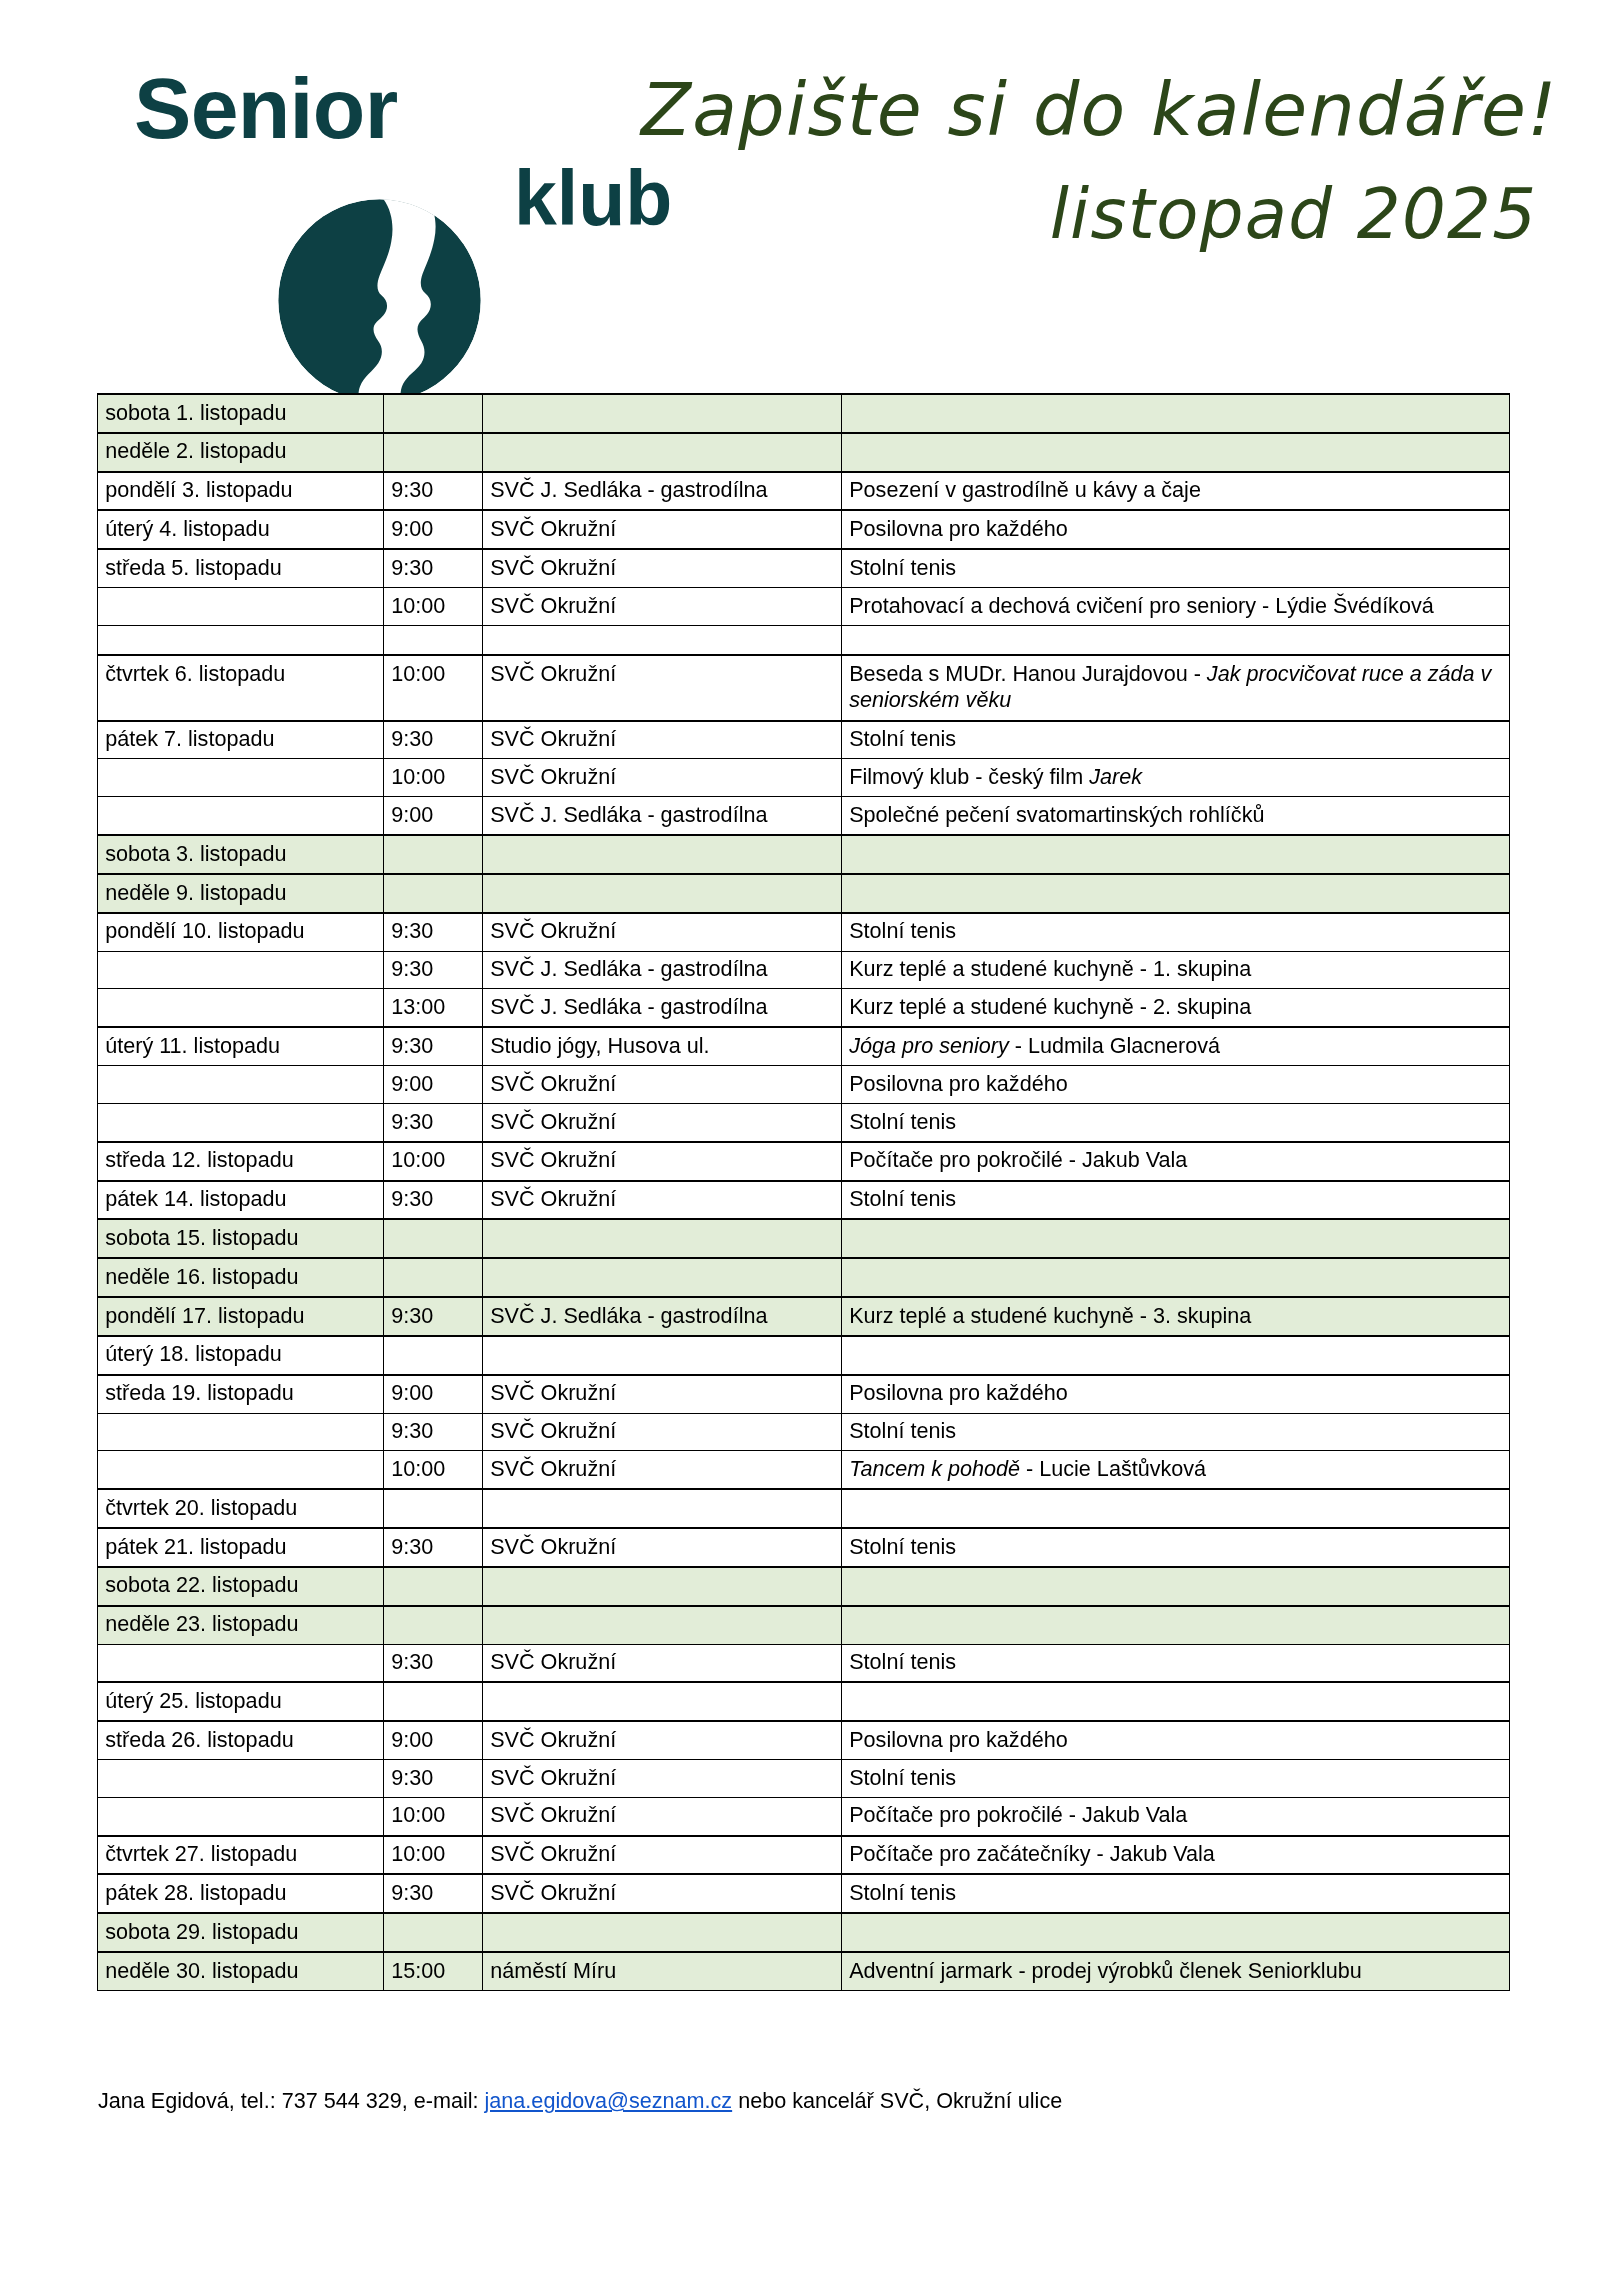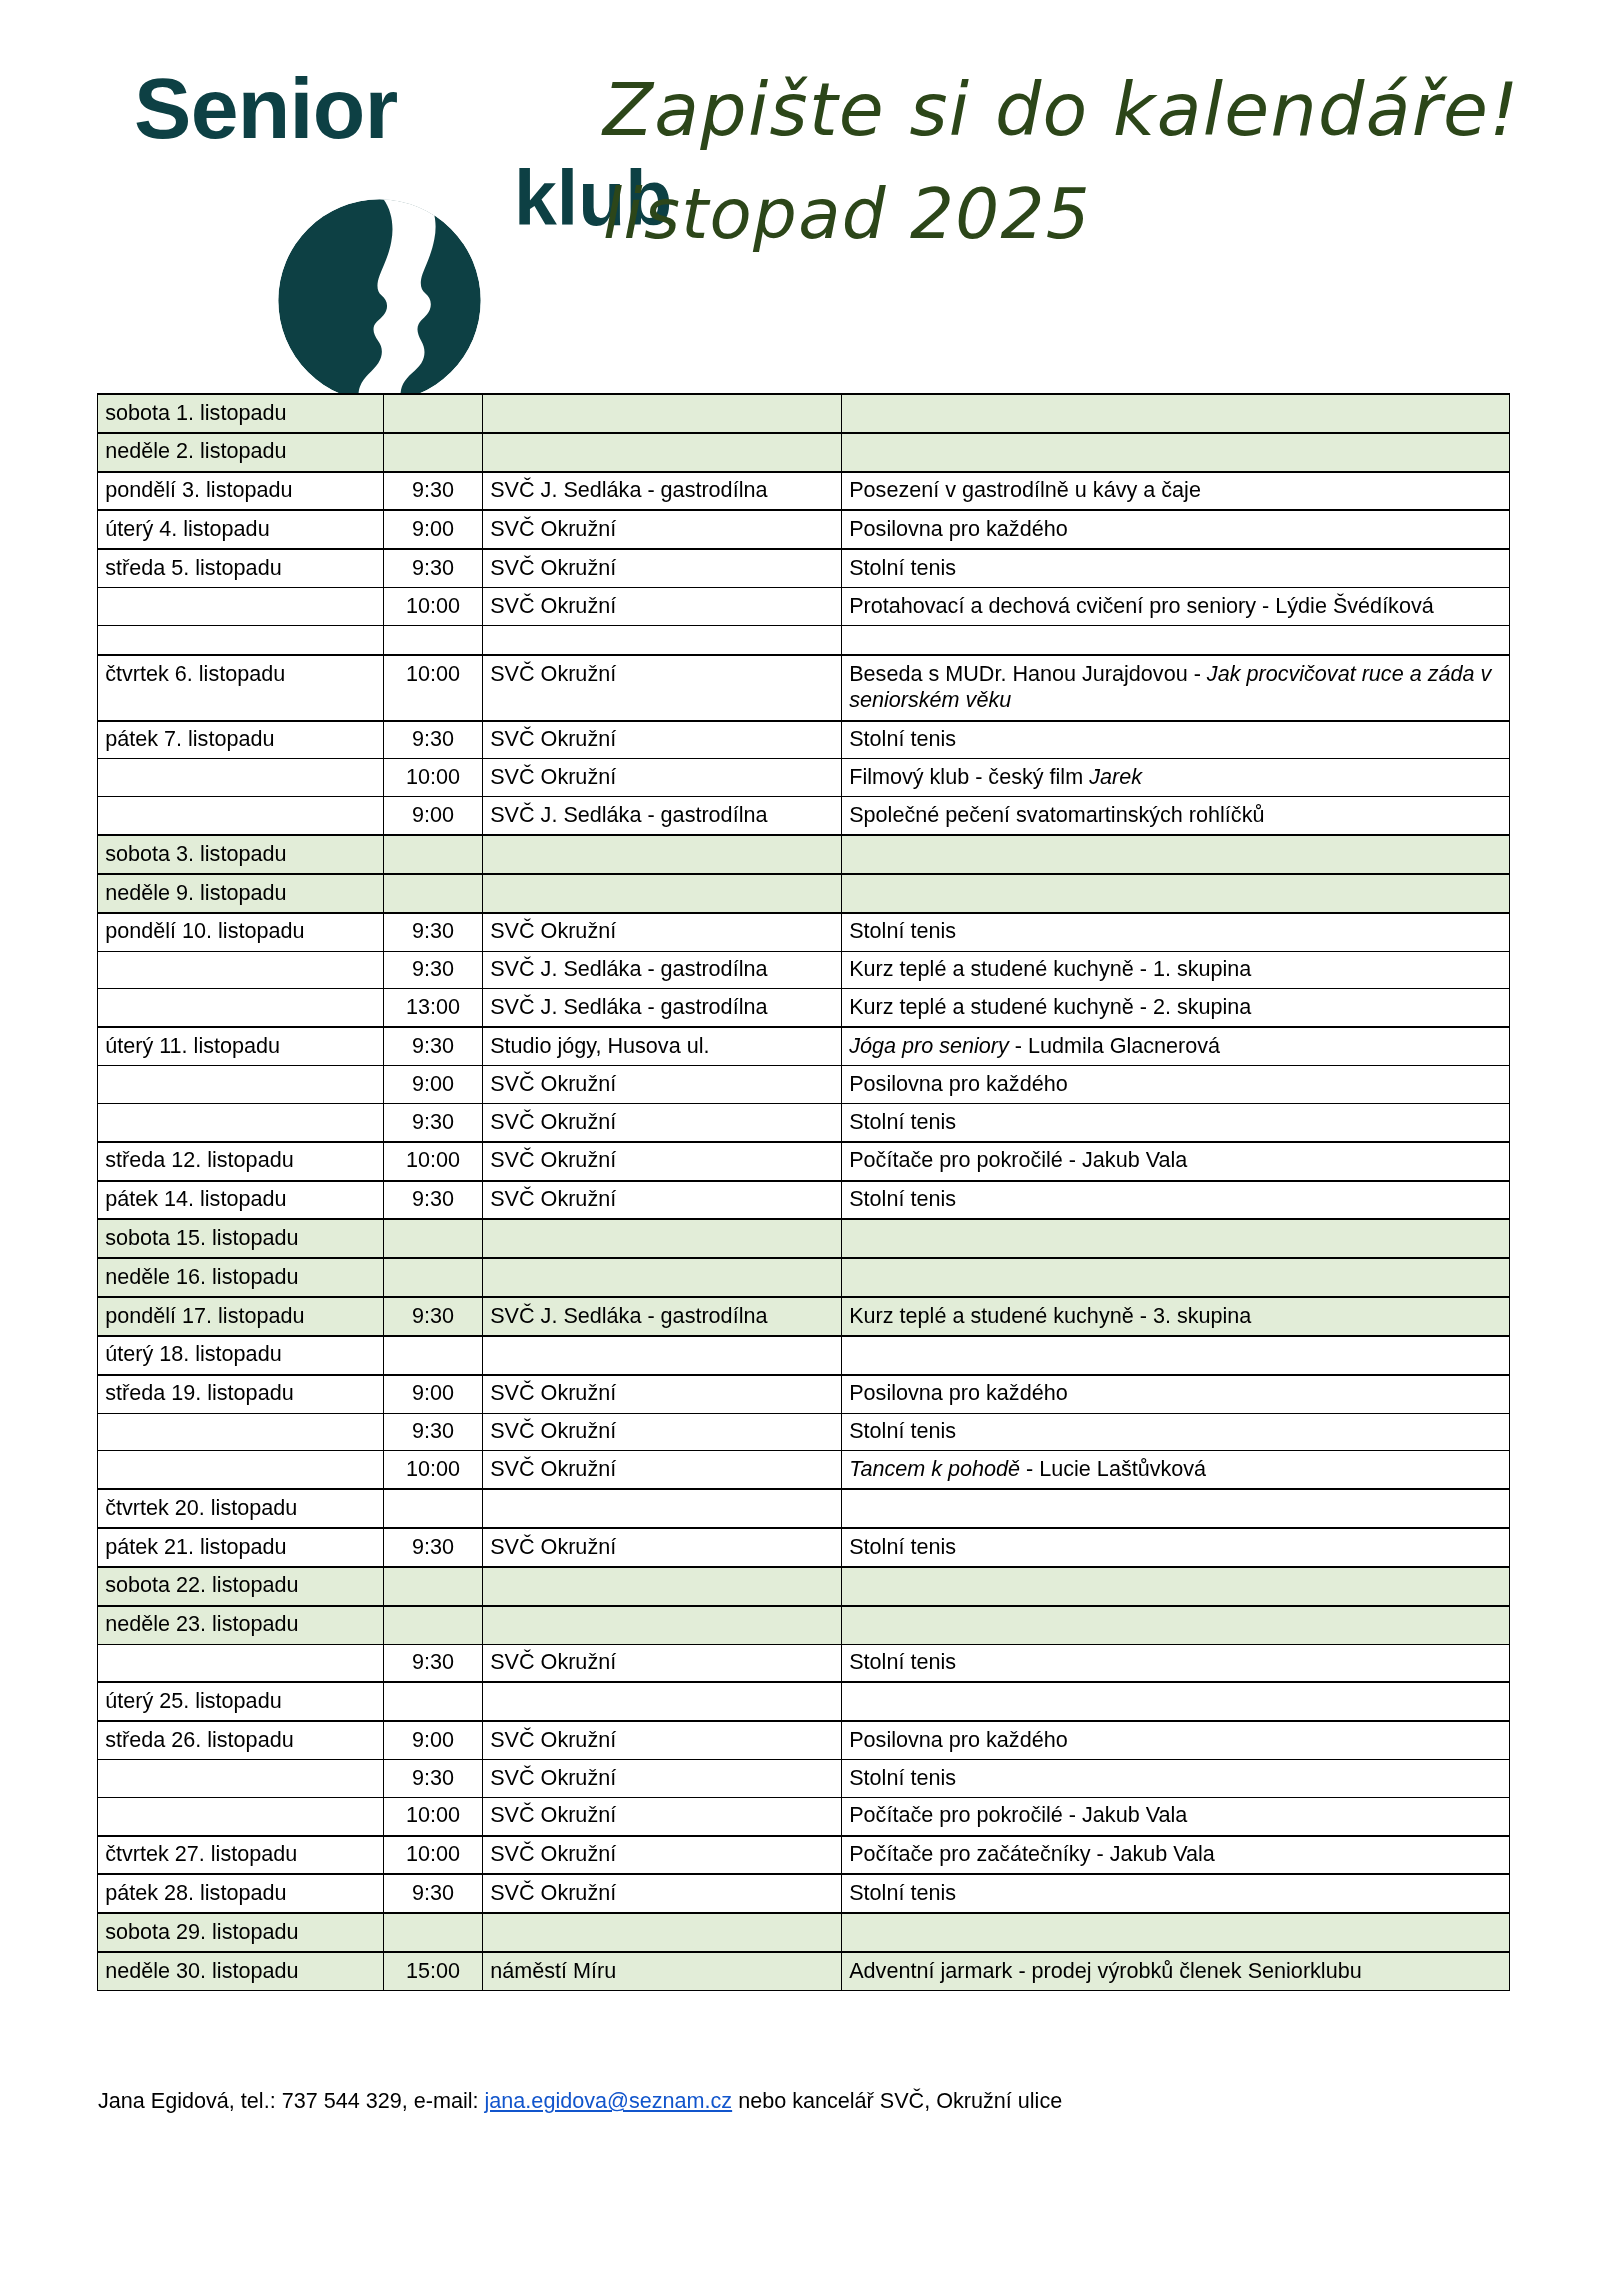--- a/index.html
+++ b/index.html
@@ -51,23 +51,23 @@
   }
   .logo-mark{
     position:absolute;
     left:154px; top:160px;
     width:209px; height:209px;
   }
   .logo-mark svg{display:block;width:209px;height:209px;}
 
   .title-block{
     position:absolute;
-    left:603px; top:72px;
+    left:641px; top:72px;
     width:903px;
-    text-align:left;
+    text-align:right;
     color:#2c4619;
     font-family:"DejaVu Sans", sans-serif;
   }
   .title-line1{
     font-size:73px;
     line-height:1.05;
     font-weight:400;
     font-style:italic;
     letter-spacing:1.3px;
     padding-right:26px;
@@ -105,21 +105,21 @@
   table.cal td{
     border:1.3px solid #000000;
     padding:4.6px 7.2px 5.9px 7.2px;
     vertical-align:top;
     height:30px;
     box-sizing:border-box;
     word-wrap:break-word;
     overflow-wrap:break-word;
   }
   td.date-cell{ white-space:nowrap; }
-  td.time-cell{ text-align:center; padding-right:9.2px; white-space:nowrap;}
+  td.time-cell{ text-align:left; padding-right:9.2px; white-space:nowrap;}
   td.place-cell{ }
   td.act-cell{ }
   tr.weekend td{ background:#e2edd8; }
   tr.heavy-top td{ border-top-width:2.6px; }
   td.tall{ height:60px; }
   .it{ font-style:italic; }
 
   
   .footer{
     position:absolute;

